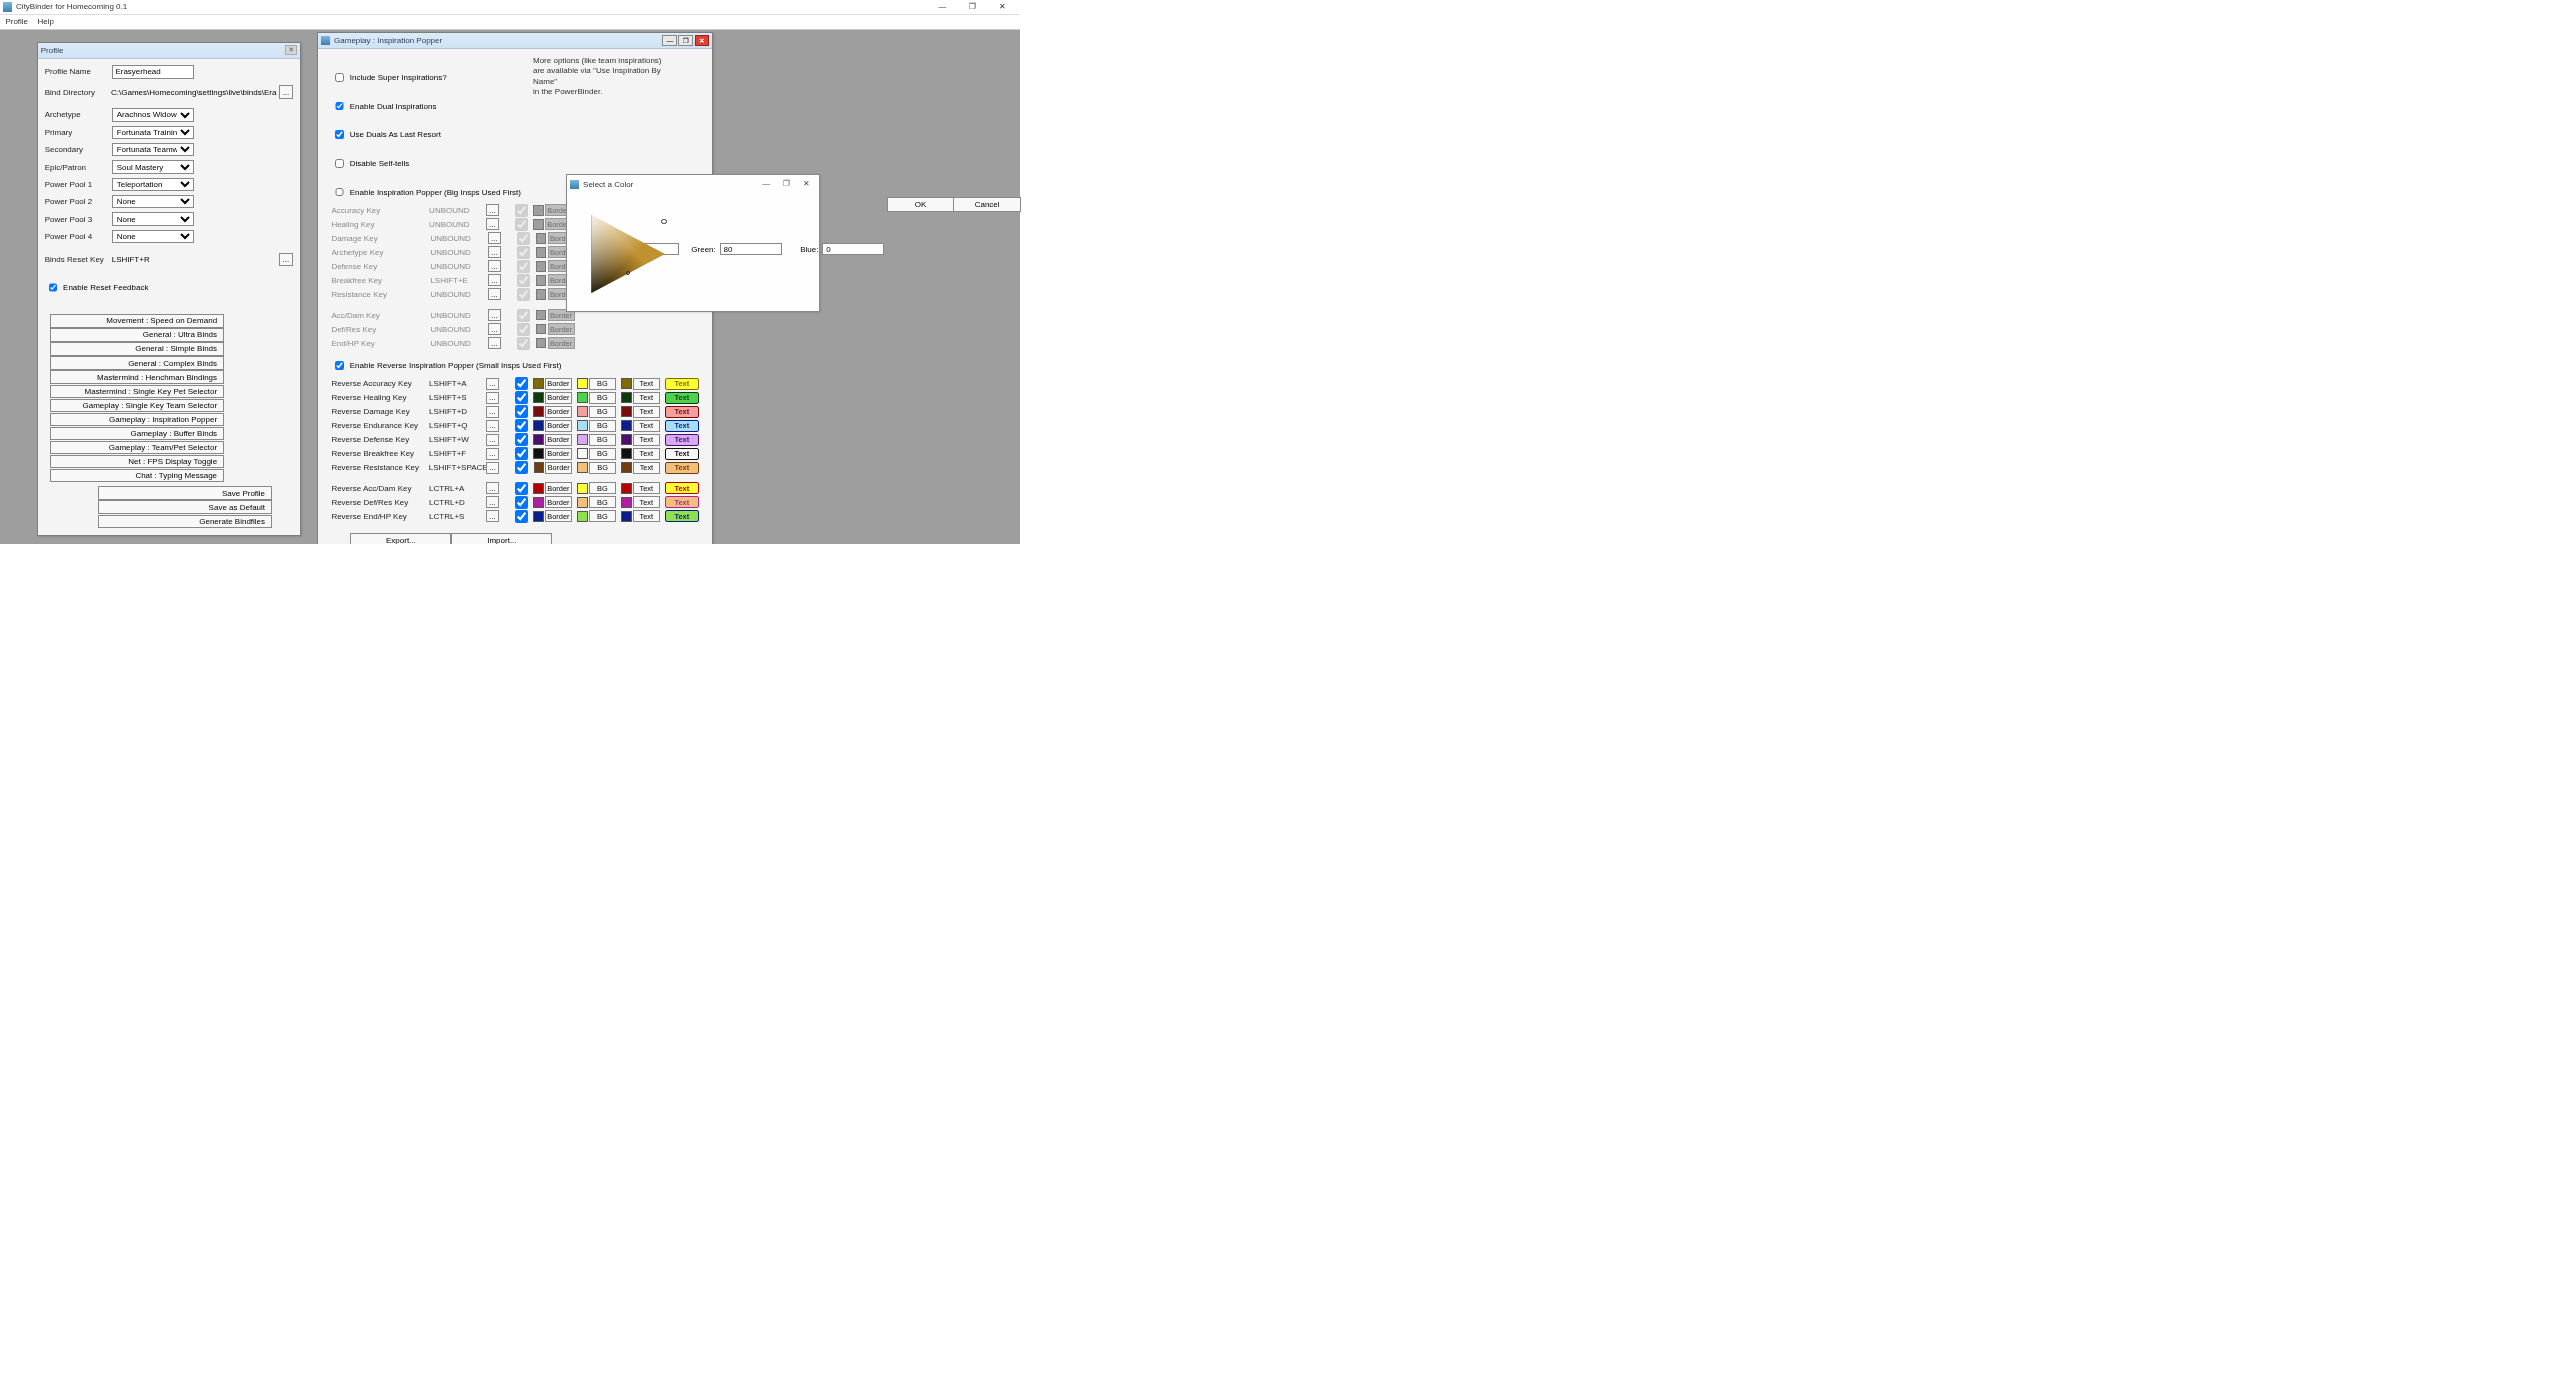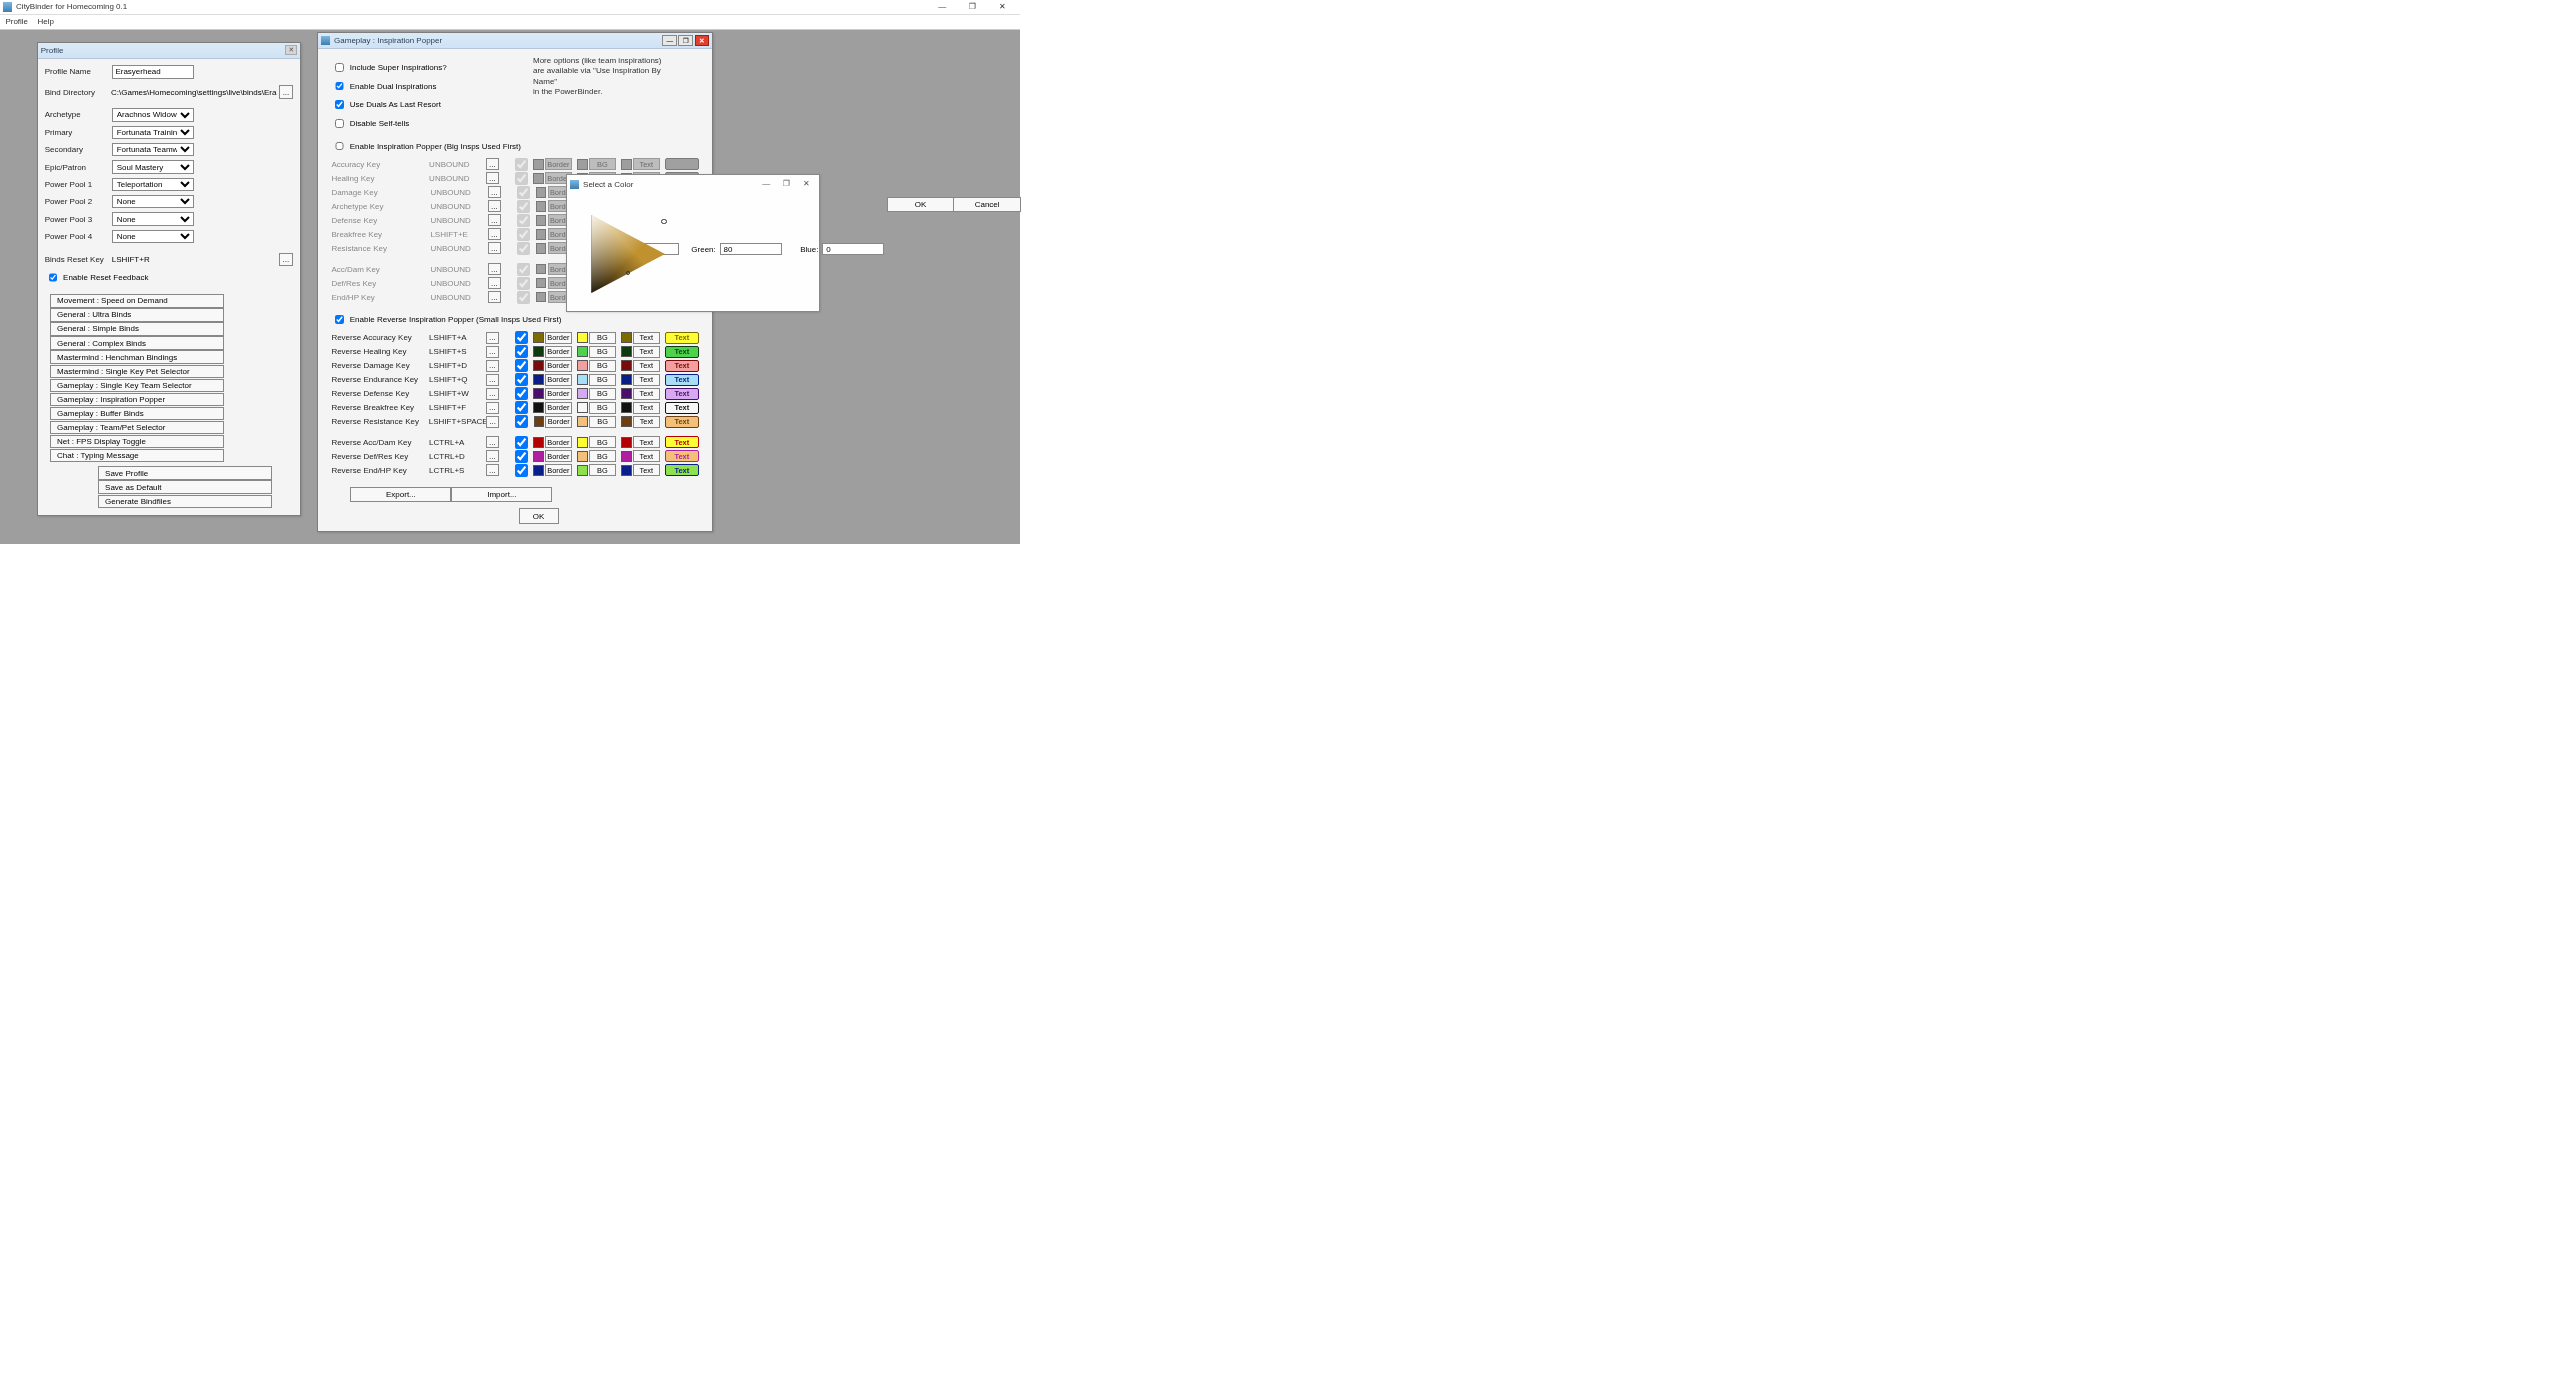--- a/index.html
+++ b/index.html
@@ -23,23 +23,23 @@
 .gp-titlebar .wbtns { display:flex; gap:1.3px; }
 .gp-titlebar .wbtn { width:14.8px; height:10.7px; border:0.7px solid #888; display:flex; align-items:center; justify-content:center; font-size:6.7px; background:#e8e8e8; }
 .gp-titlebar .wbtn.red { background:#e04030; border-color:#a02018; color:#fff; font-weight:bold; }
 
 .profile-body { padding: 6.7px 6.7px; background:#f4f4f4; }
 .row { display: flex; align-items: center; margin-bottom: 4px; }
 .row .lbl { width: 67px; color: #222; }
 .row input[type=text] { height: 13.4px; border: 0.7px solid #888; padding: 0 2.7px; background:#fff; }
 .row select { height: 13.4px; border:0.7px solid #888; background:#fff; }
 .ellips { width: 14.8px; height: 13.4px; border:0.7px solid #888; background:#f8f8f8; display:inline-flex; align-items:center; justify-content:center; margin-left:1.3px; }
-.chk { display:flex; align-items:center; gap:2.7px; margin:4px 0; }
+.chk { display:flex; align-items:center; gap:2.7px; margin:14px 0; }
 .chk input { width:8.7px; height:8.7px; }
-.btn-list button, .btn-stack button { width: 174px; height: 13.4px; border:0.7px solid #888; background:#f8f8f8; display:block; margin-bottom:0.7px; text-align:left; }
+.btn-list button, .btn-stack button { width: 174px; height: 13.4px; border:0.7px solid #888; background:#f8f8f8; display:block; margin-bottom:0.7px; text-align:right; }
 .btn-stack { margin-top: 4px; padding-left: 48px; }
 
 .gp-body { padding: 6.7px 13.4px; background:#f4f4f4; }
 .more-opts { position:absolute; left:215px; top:6.7px; width:148px; color:#333; line-height:1.3; }
 .insp-row { display:flex; align-items:center; height:14px; }
 .insp-row .klbl { width:99px; color:#222; }
 .insp-row.dis .klbl { color:#8a8a8a; }
 .insp-row .kval { width:56px; color:#222; }
 .insp-row.dis .kval { color:#8a8a8a; }
 .insp-row .swatch { width:10.7px; height:10.7px; border:0.7px solid #555; margin-right:1.3px; }

